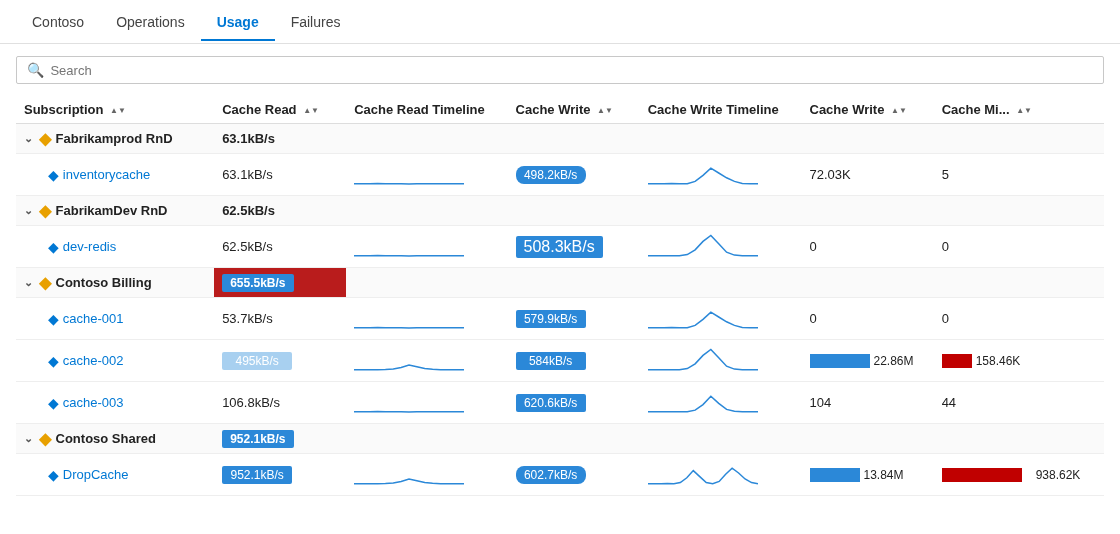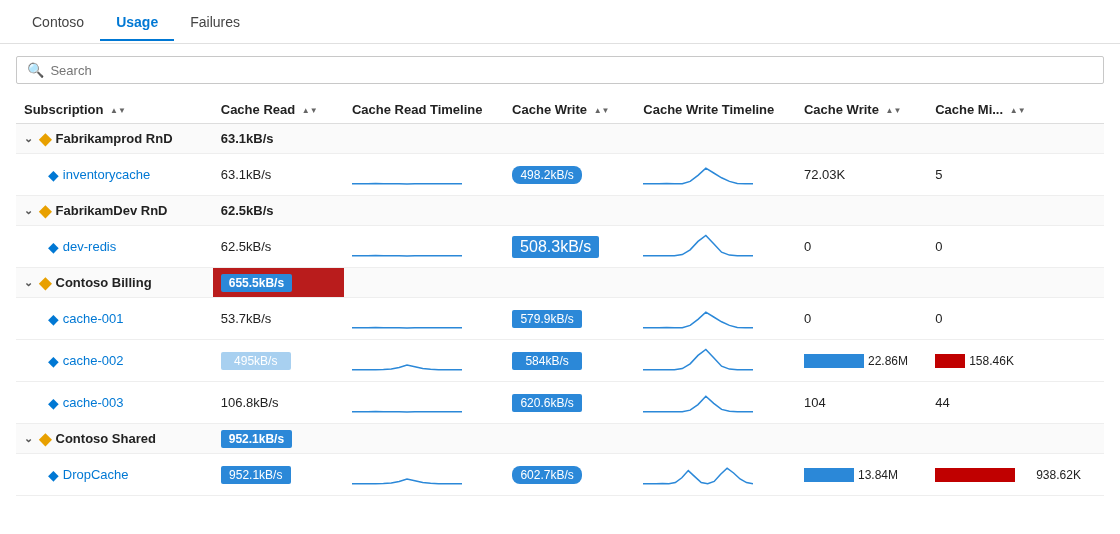--- a/index.html
+++ b/index.html
@@ -84,20 +84,21 @@
       display: flex;
       align-items: center;
       gap: 4px;
     }
   </style>
 </head>
 <body>
 
 <div class="top-nav">
   <div class="nav-tab">Contoso</div>
+  <div class="nav-tab">Operations</div>
   <div class="nav-tab active">Usage</div>
   <div class="nav-tab">Failures</div>
 </div>
 
 <div class="search-bar">
   <span class="search-icon-wrap">🔍</span>
   <input type="text" placeholder="Search" style="">
 </div>
 
 <div class="table-wrap">
@@ -316,21 +317,21 @@
           <td><svg width="110" height="28" viewBox="0 0 110 28">
     <polyline points="0,24.8 6.470588235294118,24.8 12.941176470588236,24.8 19.411764705882355,24.56 25.88235294117647,24.8 32.35294117647059,23.6 38.82352941176471,18.8 45.29411764705882,11.600000000000001 51.76470588235294,17.6 58.23529411764706,23.6 64.70588235294117,24.8 71.1764705882353,22.4 77.64705882352942,15.2 84.11764705882352,9.200000000000003 90.58823529411764,14 97.05882352941177,20 103.52941176470588,23.6 110,24.8" fill="none" stroke="#2b88d8" stroke-width="1.5"></polyline>
   </svg></td>
           <td>
             <div style="display:flex;align-items:center;gap:4px">
     <div style="display:inline-block;height:14px;width:50px;background:#2b88d8;vertical-align:middle;"></div>
     <span style="font-size:12px">13.84M</span>
   </div>
           </td>
           <td>
-            <div style="display:flex;align-items:center;gap:21px">
+            <div style="display:flex;align-items:center;gap:14px">
     <div style="display:inline-block;height:14px;width:80px;background:#c00000;vertical-align:middle;"></div>
     <span style="font-size:12px">938.62K</span>
   </div>
           </td>
         </tr>
       </tbody>
   </table>
 </div>
 
 </body></html>

